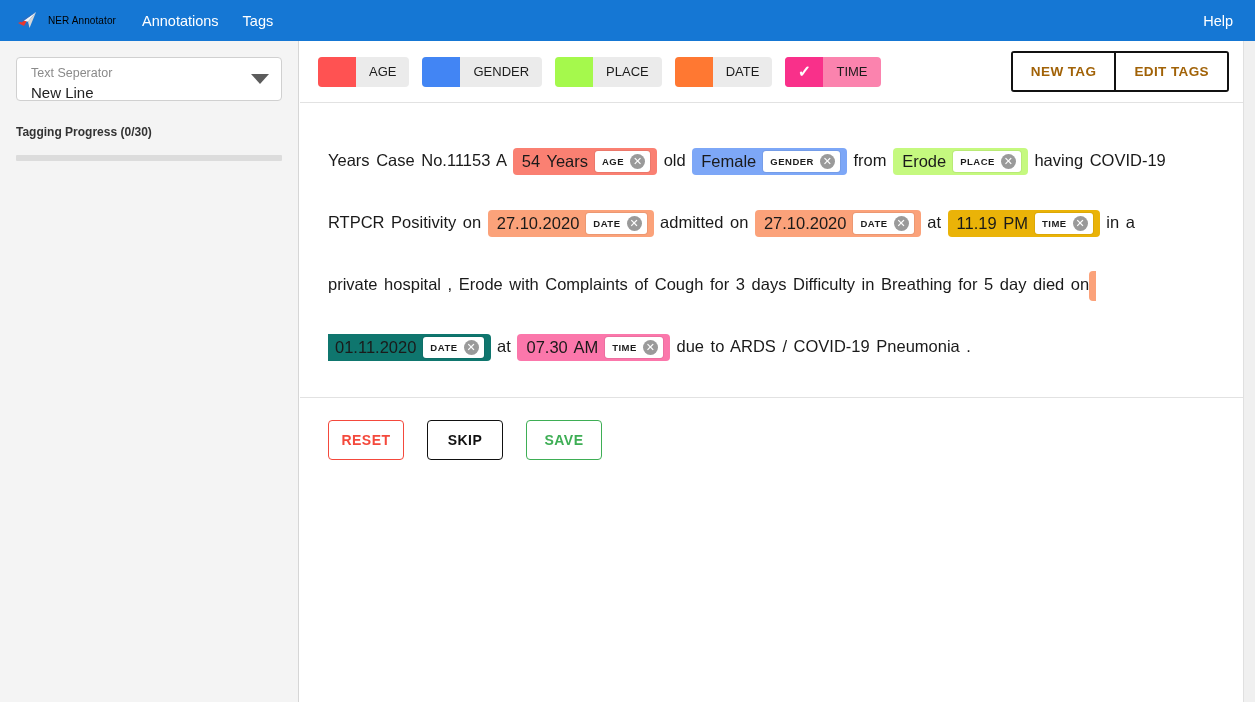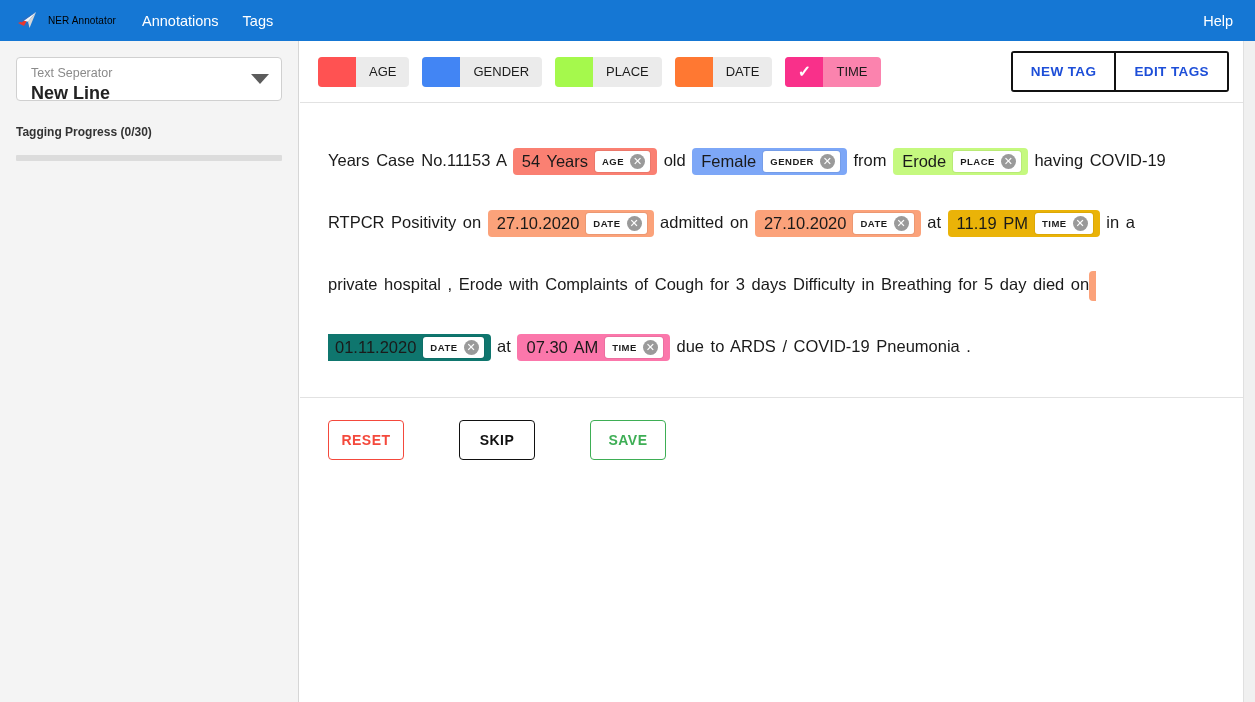--- a/index.html
+++ b/index.html
@@ -43,21 +43,21 @@
   #separator-select {
     position: relative;
     background: #ffffff;
     border: 1px solid #d0d0d0;
     border-radius: 4px;
     height: 44px;
     padding: 8px 38px 8px 14px;
     cursor: pointer;
   }
   #sep-label { font-size: 12.5px; color: #8a8a8a; line-height: 15px; }
-  #sep-value { font-size: 18px; color: #222222; line-height: 20px; margin-top: 2px; font-weight: bold; }
+  #sep-value { font-size: 15px; color: #222222; line-height: 20px; margin-top: 2px; }
   #sep-caret {
     position: absolute; right: 12px; top: 50%; transform: translateY(-50%);
     width: 0; height: 0;
     border-left: 9px solid transparent;
     border-right: 9px solid transparent;
     border-top: 10px solid #5c5c5c;
   }
   #progress-label {
     margin-top: 24px; font-size: 12px; font-weight: bold; color: #333333;
   }
@@ -94,21 +94,21 @@
     padding: 0 13px; white-space: nowrap;
   }
   .tag-chip.selected .tag-chip-name { color: #1c1c1c; }
   .check-glyph { color:#ffffff; font-size: 16px; line-height: 1; font-weight: bold; }
 
   #legend-spacer { flex: 1 1 auto; }
   #tag-btn-group { display: flex; border: 2px solid #111111; border-radius: 3px; overflow: hidden; flex: 0 0 auto; }
   .tag-btn {
     background: #ffffff; border: none;
     font-family: "Liberation Sans", sans-serif;
-    font-size: 13.5px; font-weight: bold; color: #1d4ed8;
+    font-size: 13.5px; font-weight: bold; color: #a16207;
     letter-spacing: .4px;
     padding: 11px 18px; cursor: pointer; white-space: nowrap;
   }
   #new-tag-button { border-right: 2px solid #111111; }
 
   
   #text-area {
     padding: 26px 22px 20px 28px;
     min-height: 268px;
     border-bottom: 1px solid #e2e2e2;
@@ -148,21 +148,21 @@
     font-family: "DejaVu Sans", sans-serif;
   }
   
   .ent-frag-start {
     display: inline-block; width: 7px; height: 30px;
     border-radius: 4px 0 0 4px; vertical-align: middle;
   }
   .ent.cont { border-radius: 0 4px 4px 0; padding-left: 7px; }
 
   
-  #action-bar { padding: 22px 28px; display: flex; align-items: center; gap: 32px; }
+  #action-bar { padding: 22px 28px; display: flex; align-items: center; }
   .act-btn {
     background: #ffffff; border-radius: 4px;
     font-family: "Liberation Sans", sans-serif;
     font-size: 14px; font-weight: bold; letter-spacing: .5px;
     padding: 11px 0; width: 76px; text-align: center;
     margin-right: 23px; cursor: pointer;
   }
   #reset-button { border: 1.6px solid #f4493c; color: #f4493c; }
   #skip-button  { border: 1.6px solid #111111; color: #111111; }
   #save-button  { border: 1.6px solid #3eae55; color: #3eae55; }

